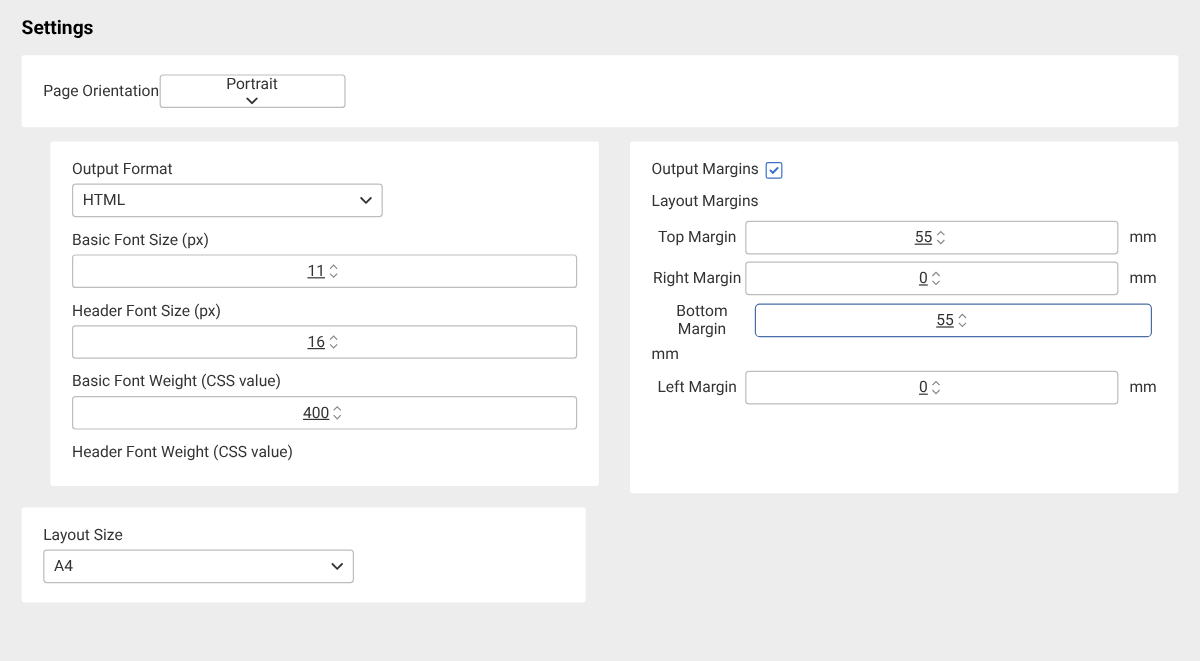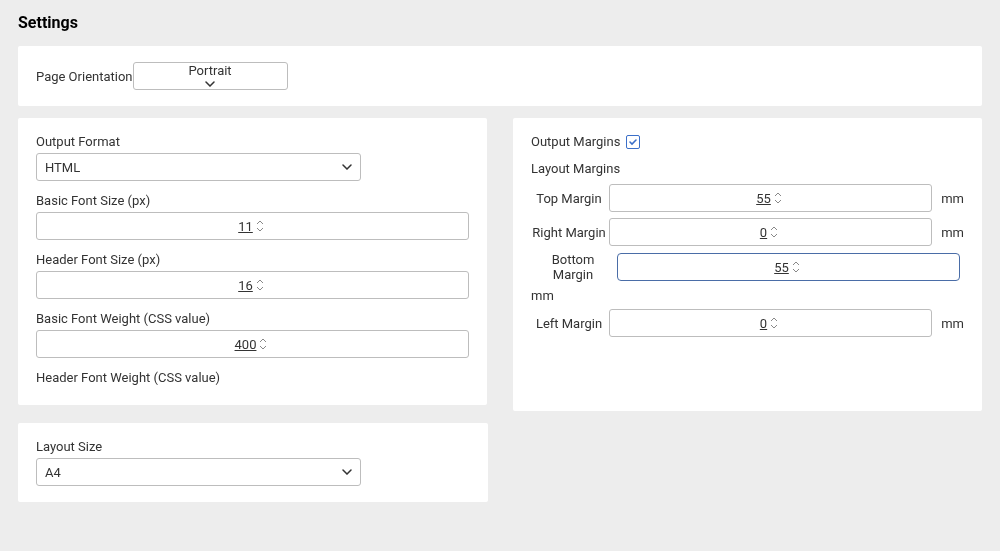--- a/index.html
+++ b/index.html
@@ -20,20 +20,21 @@
     }
     .panel {
       background: #fff;
       border-radius: 2px;
       padding: 16px 18px;
       margin: 6px 18px;
     }
     .row-flex {
       display: flex;
       gap: 26px;
+      padding-left: 24px;
     }
     .orientation-row {
       display: flex;
       align-items: center;
       justify-content: flex-start;
     }
     .field-label {
       font-size: 13px;
       color: #333;
       margin-bottom: 4px;
@@ -47,21 +48,21 @@
       border-radius: 3px;
       background: #fff;
       padding: 0 8px;
       font-size: 13px;
       color: #333;
       display: flex;
       align-items: center;
       justify-content: space-between;
       cursor: pointer;
     }
-    .select.wide { width: 325px; text-align: right; }
+    .select.wide { width: 259px; text-align: right; }
     .select.orientation { width: 155px; flex-direction: column; }
     .chevron-down {
       width: 10px;
       height: 10px;
       display: inline-flex;
       align-items: center;
       justify-content: center;
     }
     .spin-input {
       width: 100%;

